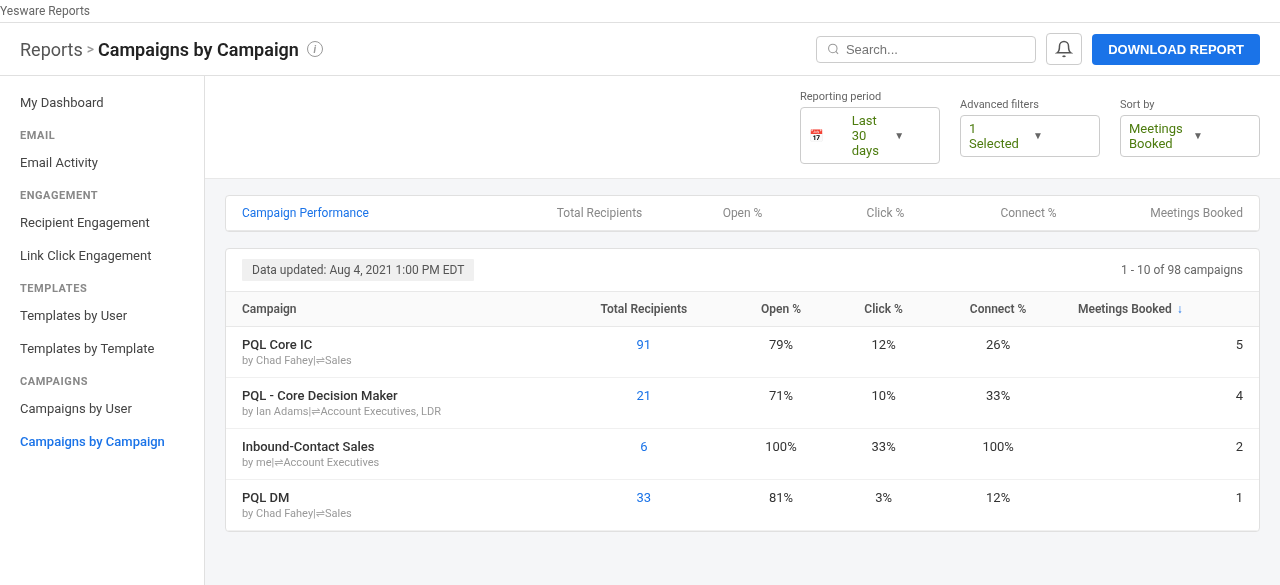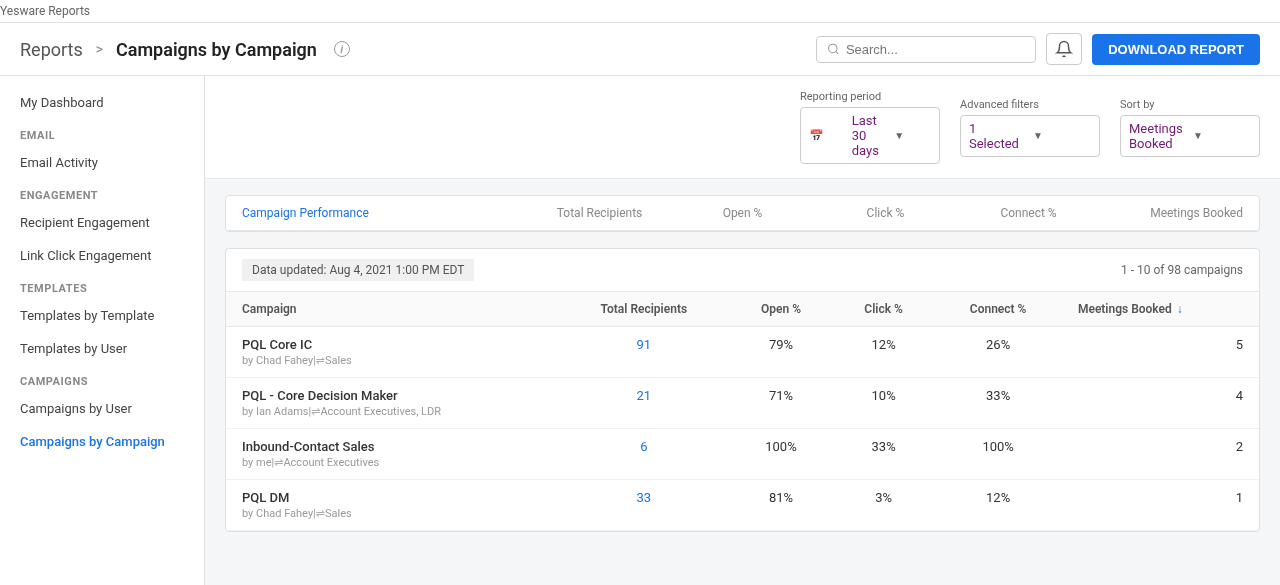--- a/index.html
+++ b/index.html
@@ -18,21 +18,21 @@
       border-bottom: 1px solid #e0e0e0;
       padding: 10px 20px;
       display: flex;
       align-items: center;
       justify-content: space-between;
     }
 
     .breadcrumb {
       display: flex;
       align-items: center;
-      gap: 13px;
+      gap: 4px;
       font-size: 18px;
       font-weight: 500;
       color: #333;
     }
 
     .breadcrumb .parent {
       color: #555;
       font-weight: 400;
     }
 
@@ -188,21 +188,21 @@
       min-width: 140px;
     }
 
     .filter-select .cal-icon {
       color: #666;
       font-size: 12px;
     }
 
     .filter-select span {
       font-size: 13px;
-      color: #701a75;
+      color: #4d7c0f;
       flex: 1;
     }
 
     .filter-select .chevron {
       color: #666;
       font-size: 10px;
     }
 
     .summary-card {
       background: #fff;
@@ -365,22 +365,22 @@
     <div class="sidebar-item">My Dashboard</div>
 
     <div class="sidebar-section-label">EMAIL</div>
     <div class="sidebar-item">Email Activity</div>
 
     <div class="sidebar-section-label">ENGAGEMENT</div>
     <div class="sidebar-item">Recipient Engagement</div>
     <div class="sidebar-item">Link Click Engagement</div>
 
     <div class="sidebar-section-label">TEMPLATES</div>
+    <div class="sidebar-item">Templates by User</div>
     <div class="sidebar-item">Templates by Template</div>
-    <div class="sidebar-item">Templates by User</div>
 
     <div class="sidebar-section-label">CAMPAIGNS</div>
     <div class="sidebar-item">Campaigns by User</div>
     <div class="sidebar-item active">Campaigns by Campaign</div>
   </div>
 
   <div class="content-area">
 
     <div class="filters-bar">
       <div class="filter-group">

